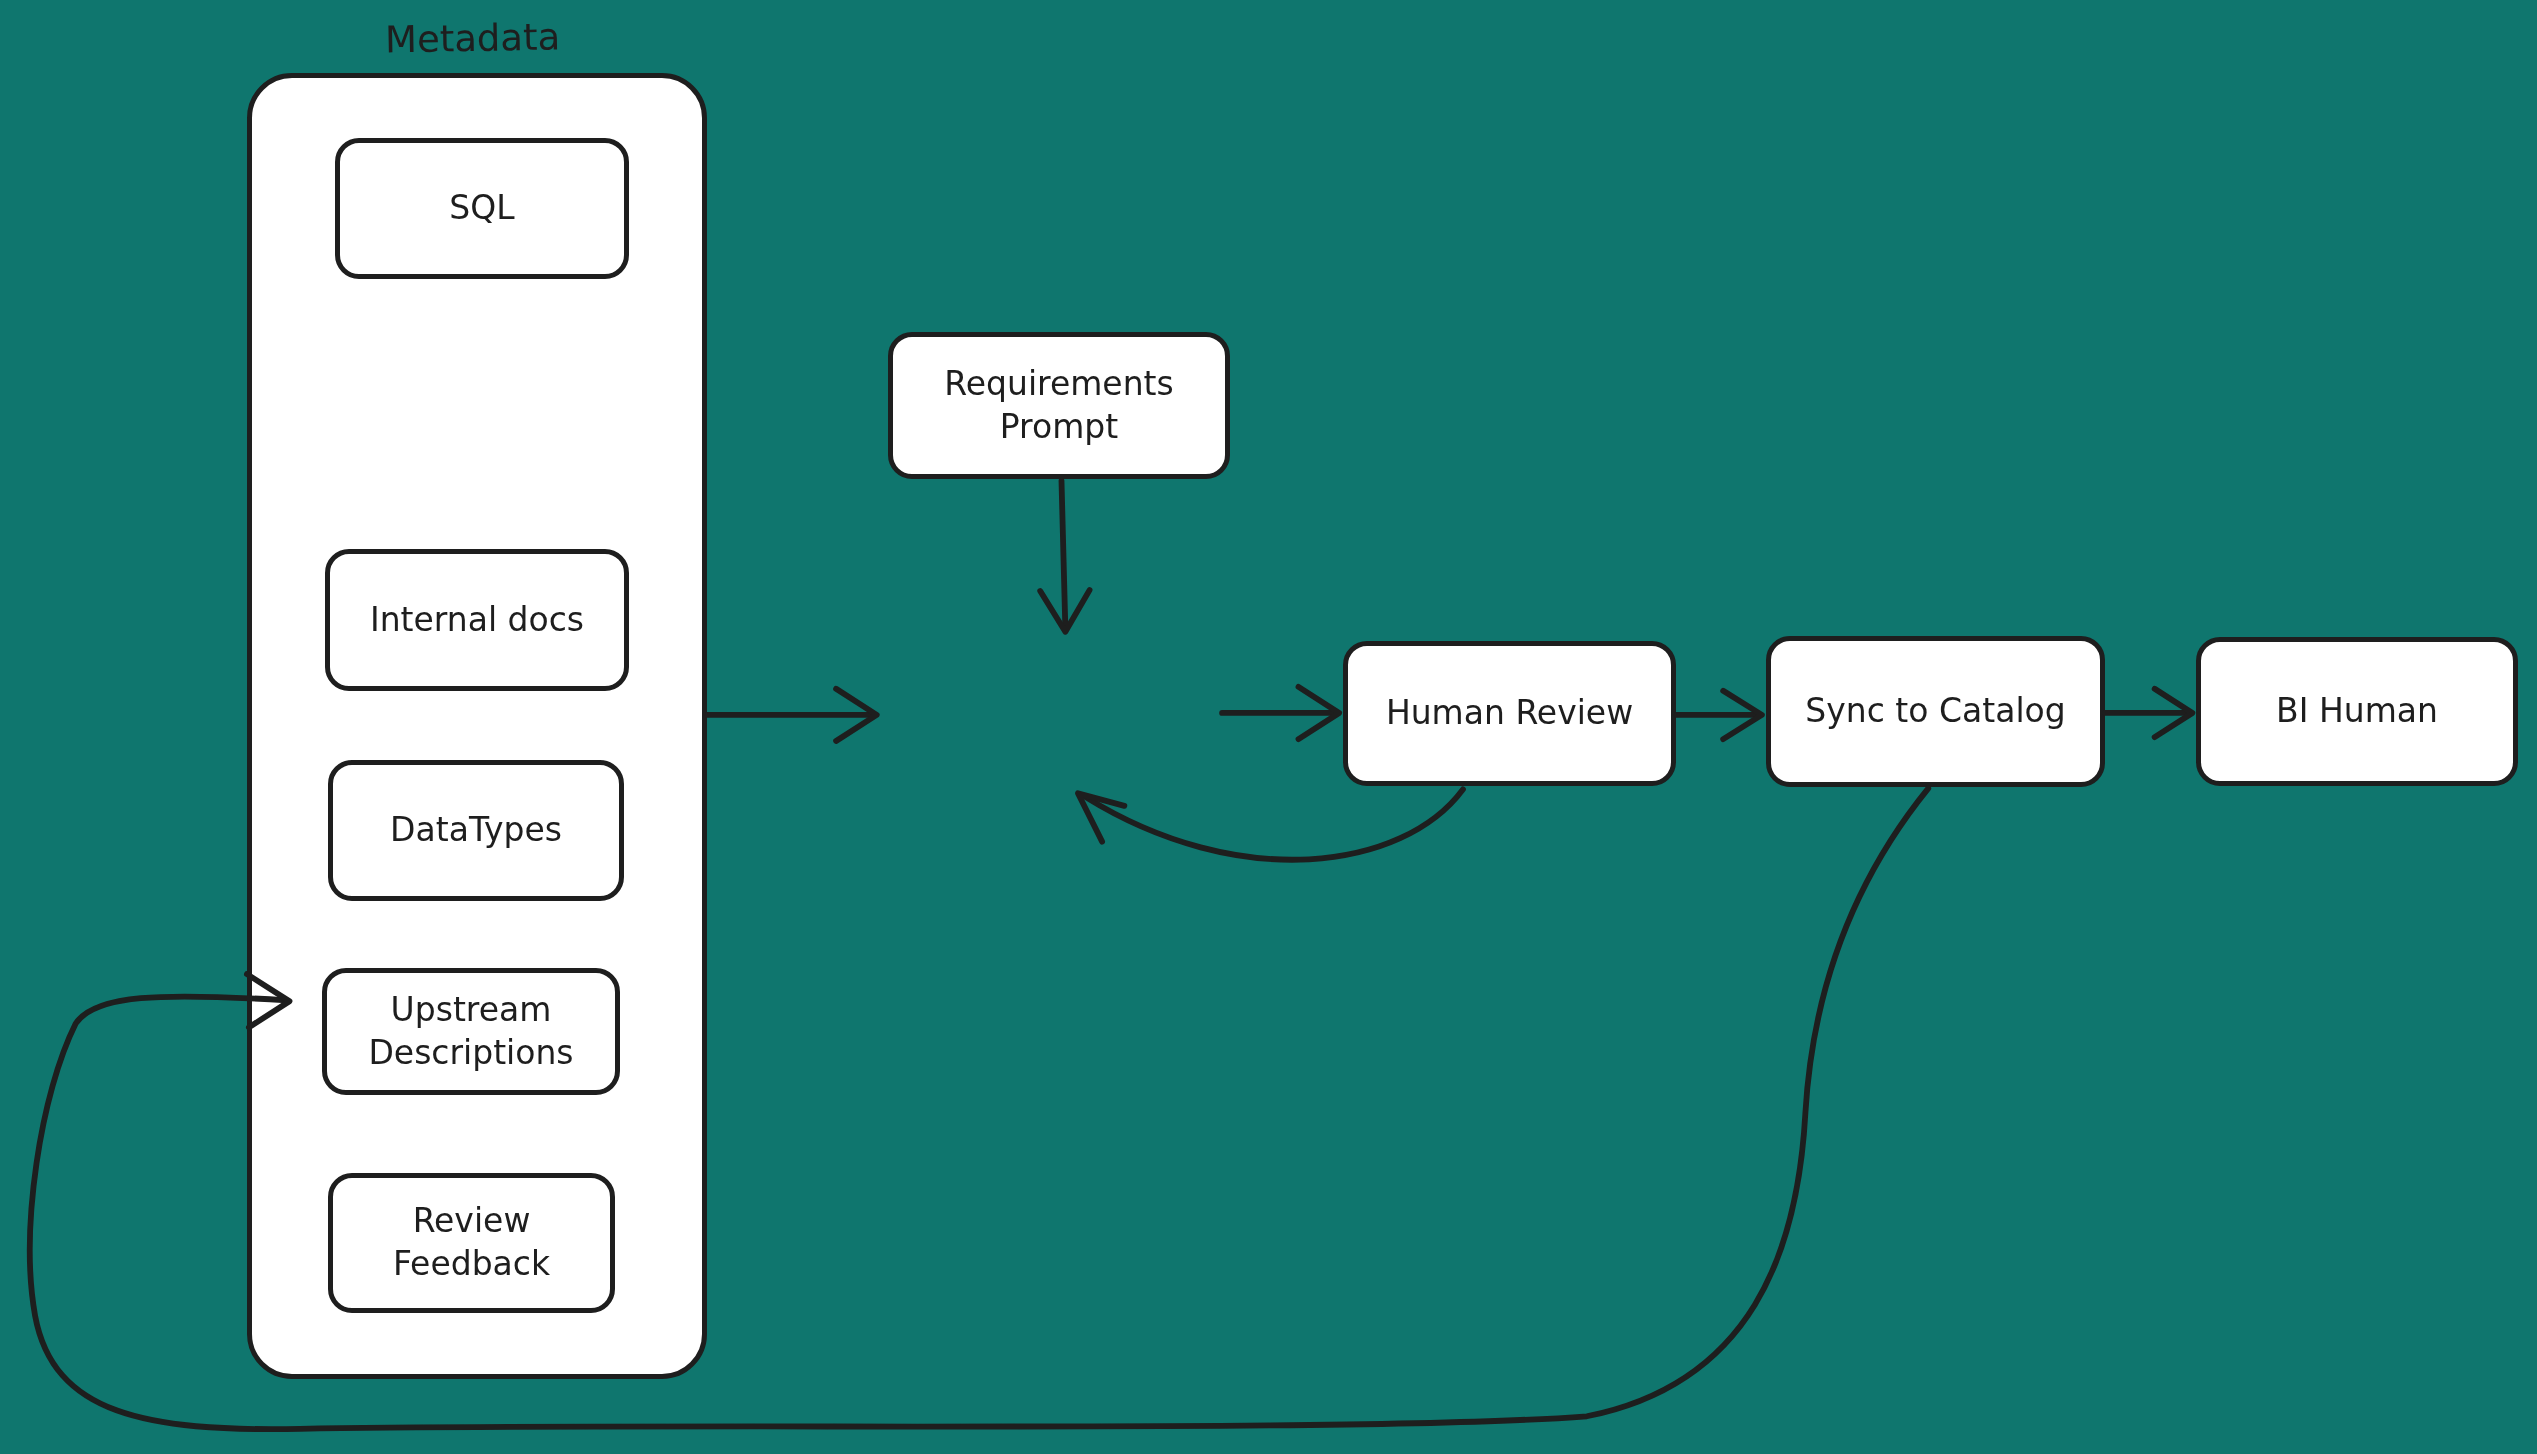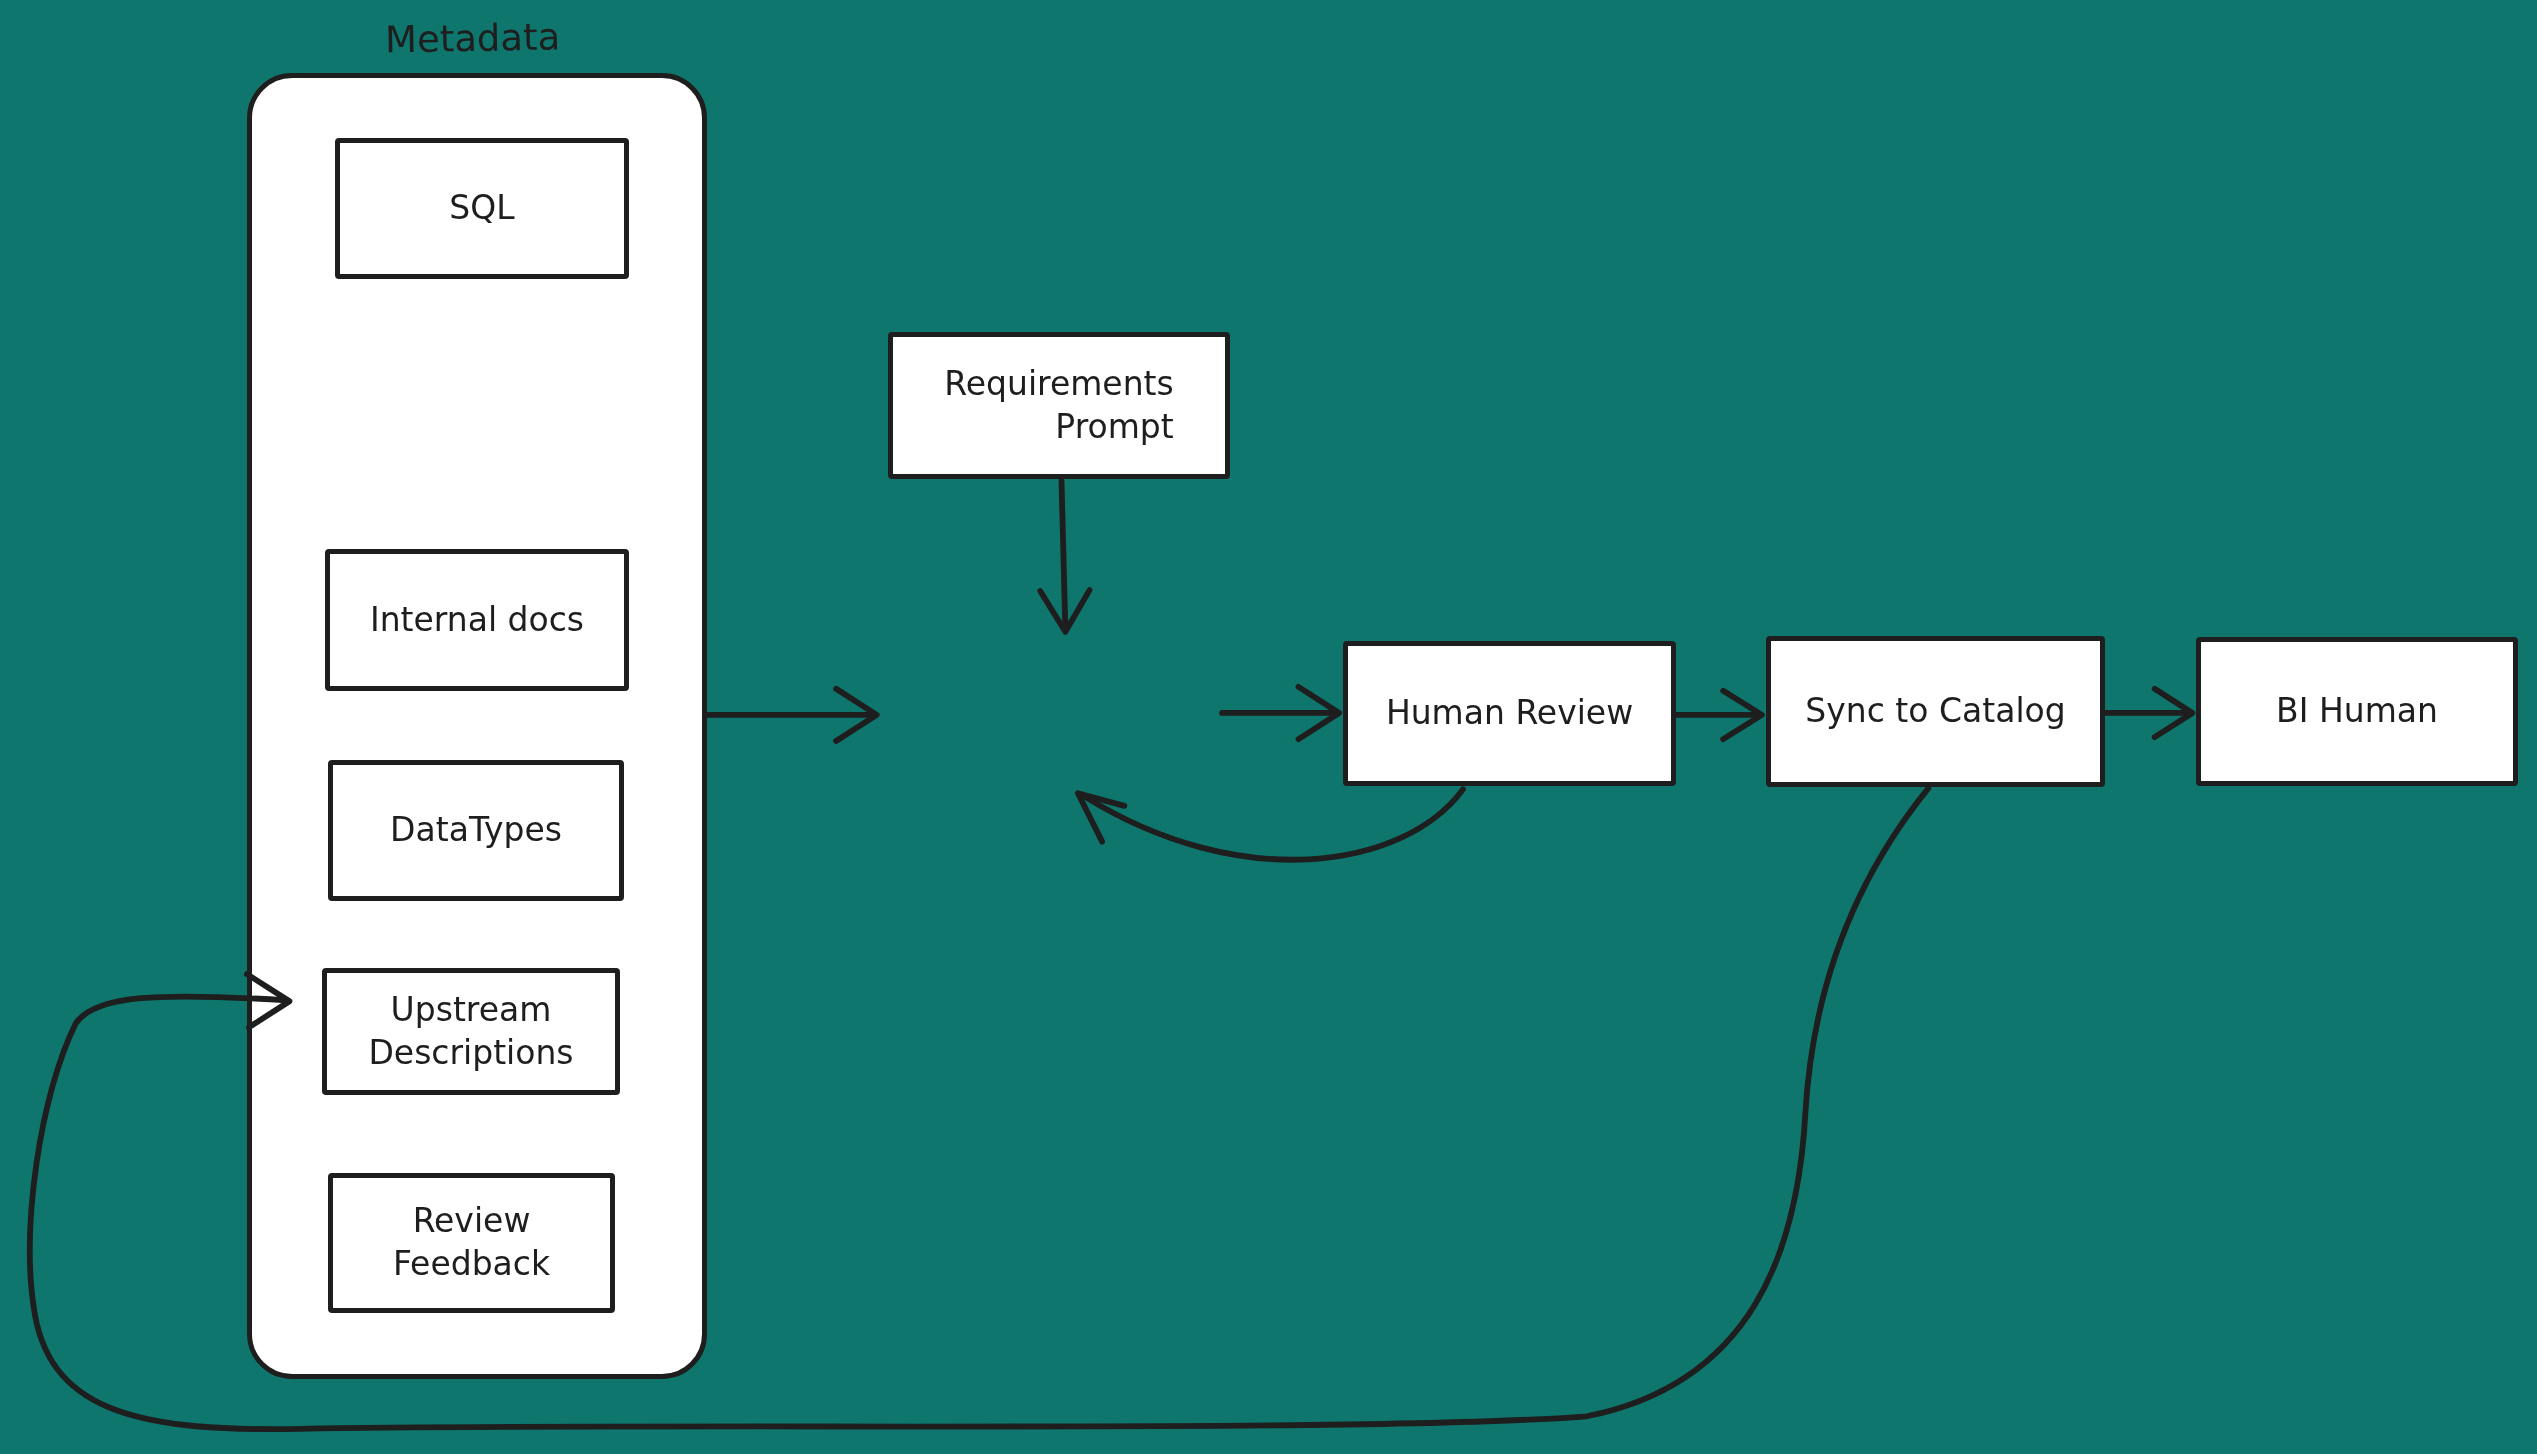--- a/index.html
+++ b/index.html
@@ -11,21 +11,21 @@
   #canvas {
     position: relative;
     width: 2538px;
     height: 1454px;
     background: #0f766e;
     overflow: hidden;
   }
   .node {
     position: absolute;
     border: 5.8px solid #1e1e1e;
-    border-radius: 4px;
+    border-radius: 24px;
     background: #ffffff;
     display: flex;
     align-items: center;
     justify-content: center;
     text-align: center;
     color: #1e1e1e;
     font-size: 33px;
     line-height: 1.3;
     white-space: pre-line;
     box-sizing: border-box;
@@ -48,21 +48,21 @@
   }
   
   #metadata-frame   { left: 247px;  top: 73px;   width: 460px; height: 1306px; }
   #metadata-title   { left: 385px;  top: 17.4px; }
   #node-sql         { left: 335px;  top: 138px;  width: 294px; height: 141px; }
   #node-json-schema { left: 328px;  top: 342px;  width: 299px; height: 143px; }
   #node-internal-docs { left: 325px; top: 549px; width: 304px; height: 142px; }
   #node-datatypes   { left: 328px;  top: 760px;  width: 296px; height: 141px; }
   #node-upstream    { left: 322px;  top: 968px; width: 298px; height: 127px; }
   #node-review-feedback { left: 328px; top: 1173px; width: 287px; height: 140px; }
-  #node-requirements { left: 888px; top: 332px;  width: 342px; height: 147px; text-align: right; }
+  #node-requirements { left: 888px; top: 332px;  width: 342px; height: 147px; }
   #node-llm         { left: 883px;  top: 637px;  width: 338px; height: 152px; }
   #node-human       { left: 1343px; top: 641px;  width: 333px; height: 145px; }
   #node-sync        { left: 1766px; top: 636px;  width: 339px; height: 151px; }
   #node-bi          { left: 2196px; top: 637px;  width: 322px; height: 149px; }
   #edges-svg {
     position: absolute;
     left: 0; top: 0;
     width: 2538px; height: 1454px;
     z-index: 3;
     pointer-events: none;

